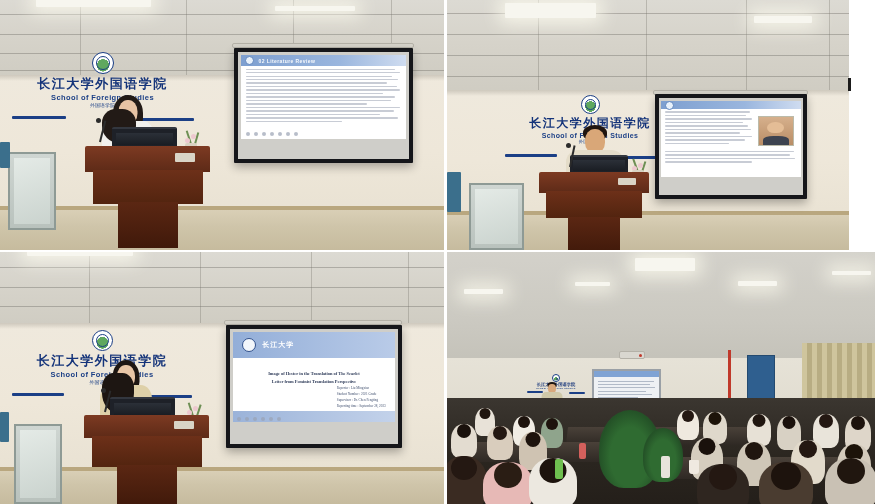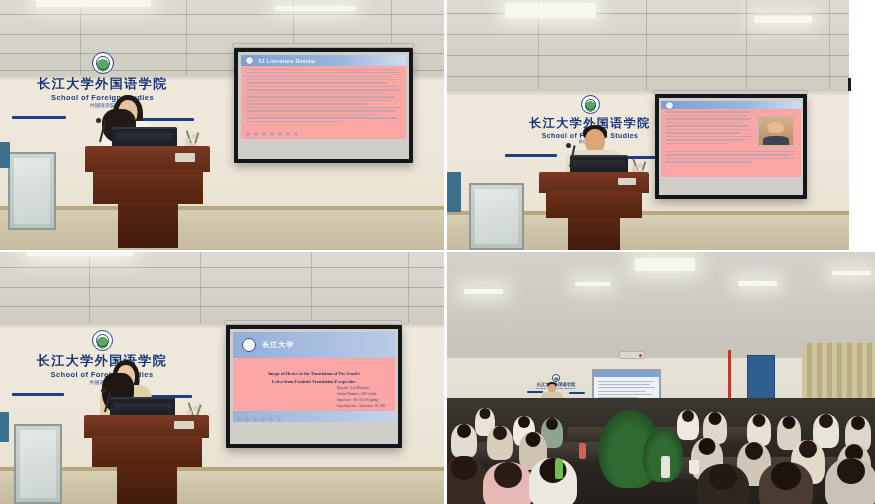--- a/index.html
+++ b/index.html
@@ -95,21 +95,21 @@
   .screen-roller{
     position:absolute; height:5px; background:#d7d4cb;
     border:1px solid #b5b2a8; border-radius:2px;
   }
   .screen-inner{
     position:relative; width:100%; height:100%;
     background:#cfcec9; overflow:hidden;
   }
   .slide{
     position:absolute; left:1.5%; top:3%; width:97%; height:78%;
-    background:#fca5a5; overflow:hidden;
+    background:#ffffff; overflow:hidden;
   }
   .slide-bar{
     position:absolute; left:0; top:0; width:100%; height:13%;
     background:linear-gradient(90deg,#7d9fd0 0%, #9ab6de 60%, #cfdcf0 100%);
     display:flex; align-items:center;
   }
   .slide-bar .dot{
     width:9px;height:9px;border-radius:50%;
     background:#e8f1fb; border:1px solid #5f85bd; margin-left:4px;
   }

